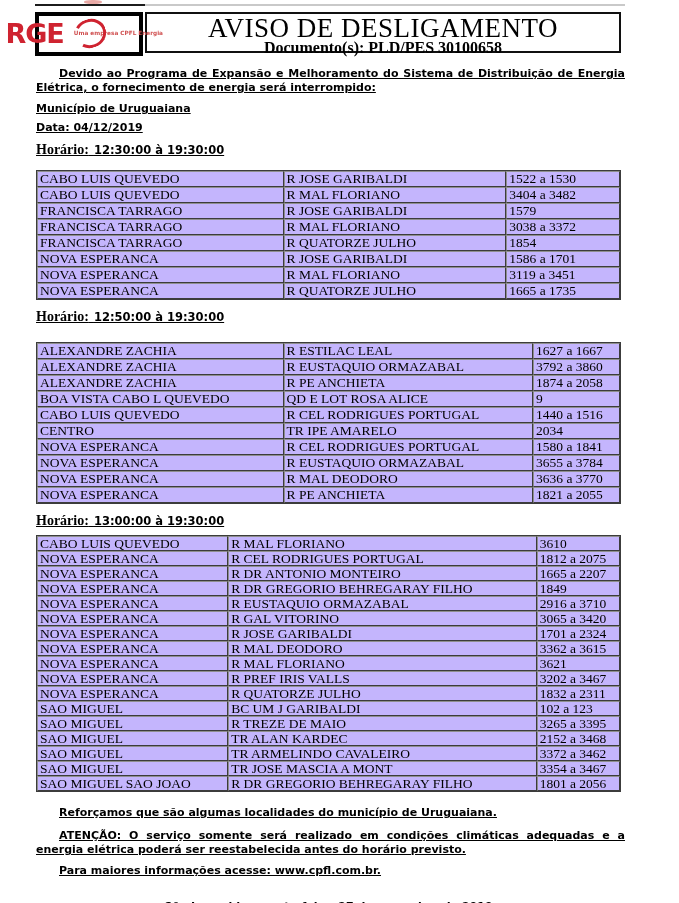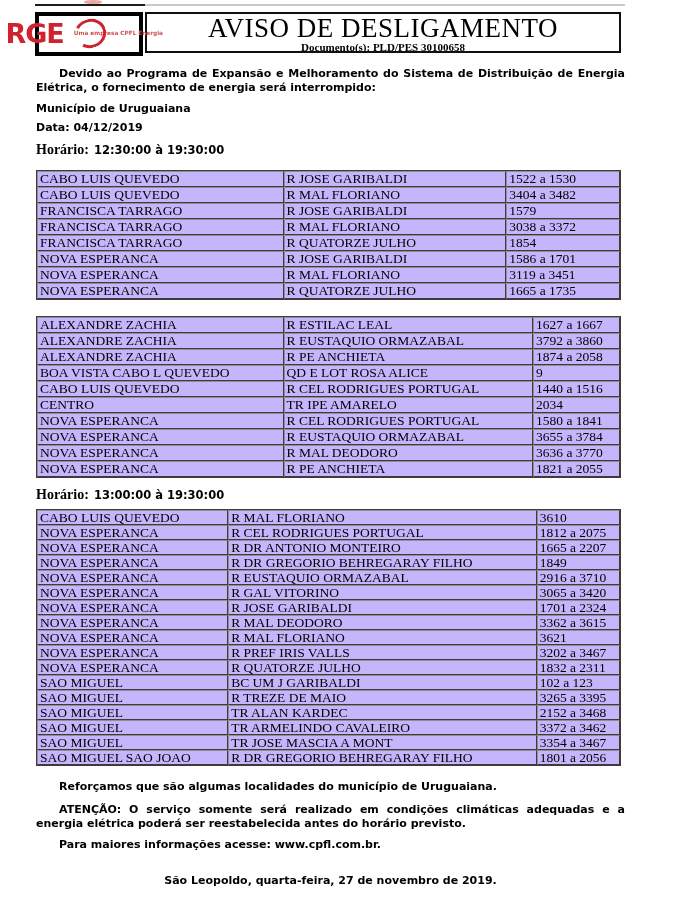--- a/index.html
+++ b/index.html
@@ -21,25 +21,25 @@
   .logo-text{font-family:"DejaVu Sans",sans-serif;font-weight:900;font-size:27px;line-height:26px;
              color:#cf2330;letter-spacing:-1px;position:relative;z-index:1;}
   .logo-ring{position:absolute;top:3px;left:50%;transform:translateX(-46%) rotate(-18deg);
              width:26px;height:23px;border:3px solid #cf2330;border-radius:50%;
              border-left-color:transparent;z-index:2;}
   .logo-tagline{font-size:7px;line-height:7px;transform:scale(.82);color:#d05050;
                 font-weight:700;white-space:nowrap;margin-top:-1px;}
   .title-box{flex:1;border:2px solid #101010;margin-left:2px;text-align:center;
              font-family:"Liberation Serif","DejaVu Serif",serif;padding-top:1px;height:41px;box-sizing:border-box;}
   .doc-title{font-size:27px;line-height:26px;font-weight:400;letter-spacing:.5px;}
-  .doc-number{font-size:11px;line-height:13px;font-weight:700;}
+  .doc-number{font-size:16px;line-height:13px;font-weight:700;}
 
   
   .content{position:absolute;top:56px;left:36px;width:589px;}
-  p{margin:0;}
+  p{margin:0;text-decoration:underline;}
   .btext{font-size:11px;line-height:14px;font-weight:700;}
   .intro{margin-top:11px;text-indent:23px;text-align:justify;}
   .muni{margin-top:7px;}
   .dataline{margin-top:5px;}
   .horario{margin-top:7px;line-height:17px;}
   .h-label{font-family:"Liberation Serif","DejaVu Serif",serif;font-weight:700;font-size:14px;}
   .h-time{font-weight:700;font-size:11.5px;}
   .h1x{margin-top:5px;}
 
   
@@ -138,20 +138,21 @@
             <tr>
               <td>NOVA ESPERANCA</td>
               <td>R QUATORZE JULHO</td>
               <td>1665 a 1735</td>
             </tr>
           </tbody>
       </table>
     </div>
 
     <div class="section sec2">
+      <p class="horario"><span class="h-label">Horário:</span> <span class="h-time">12:50:00 à 19:30:00</span></p>
       <table class="t16 tbl2">
         <colgroup>
             <col style="width: 42.3%;">
             <col style="width: 42.8%;">
             <col style="width: 14.9%;">
           </colgroup>
         <tbody>
             <tr>
               <td>ALEXANDRE ZACHIA</td>
               <td>R ESTILAC LEAL</td>

